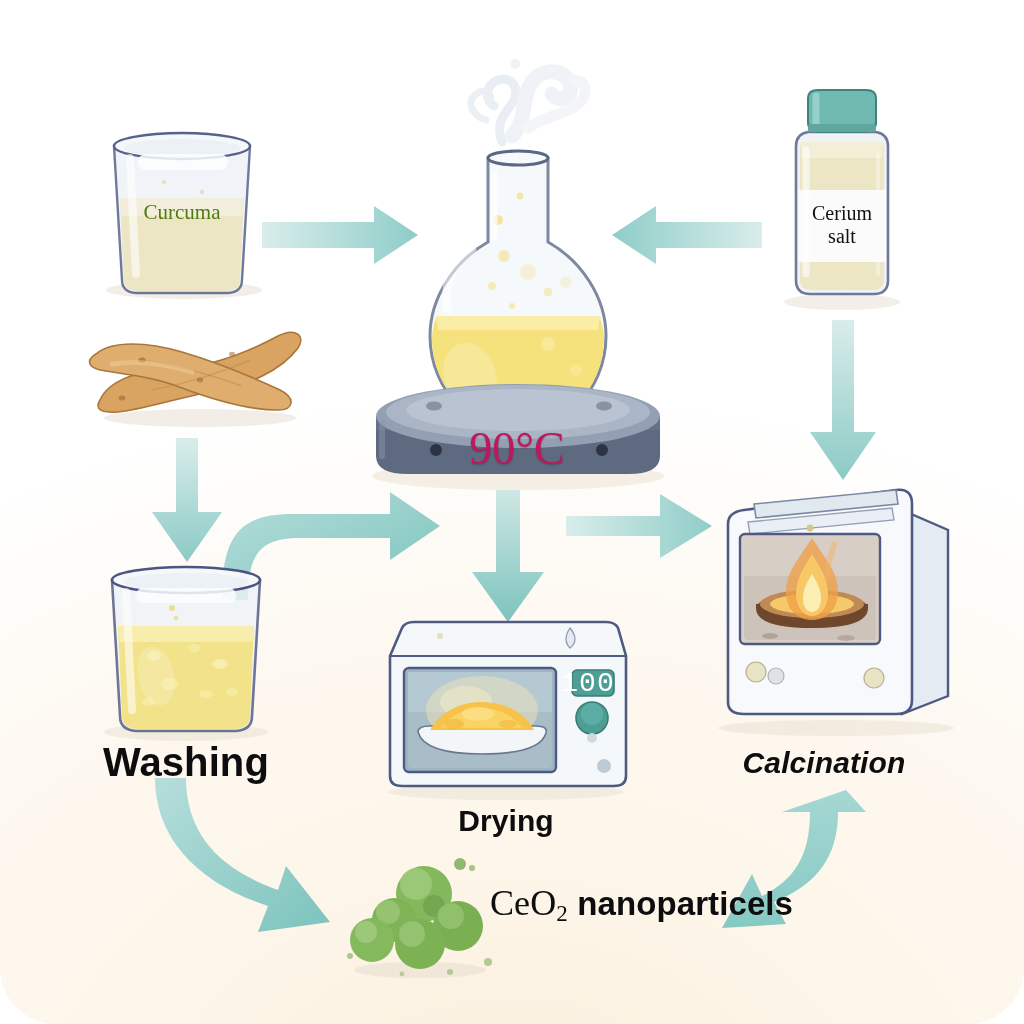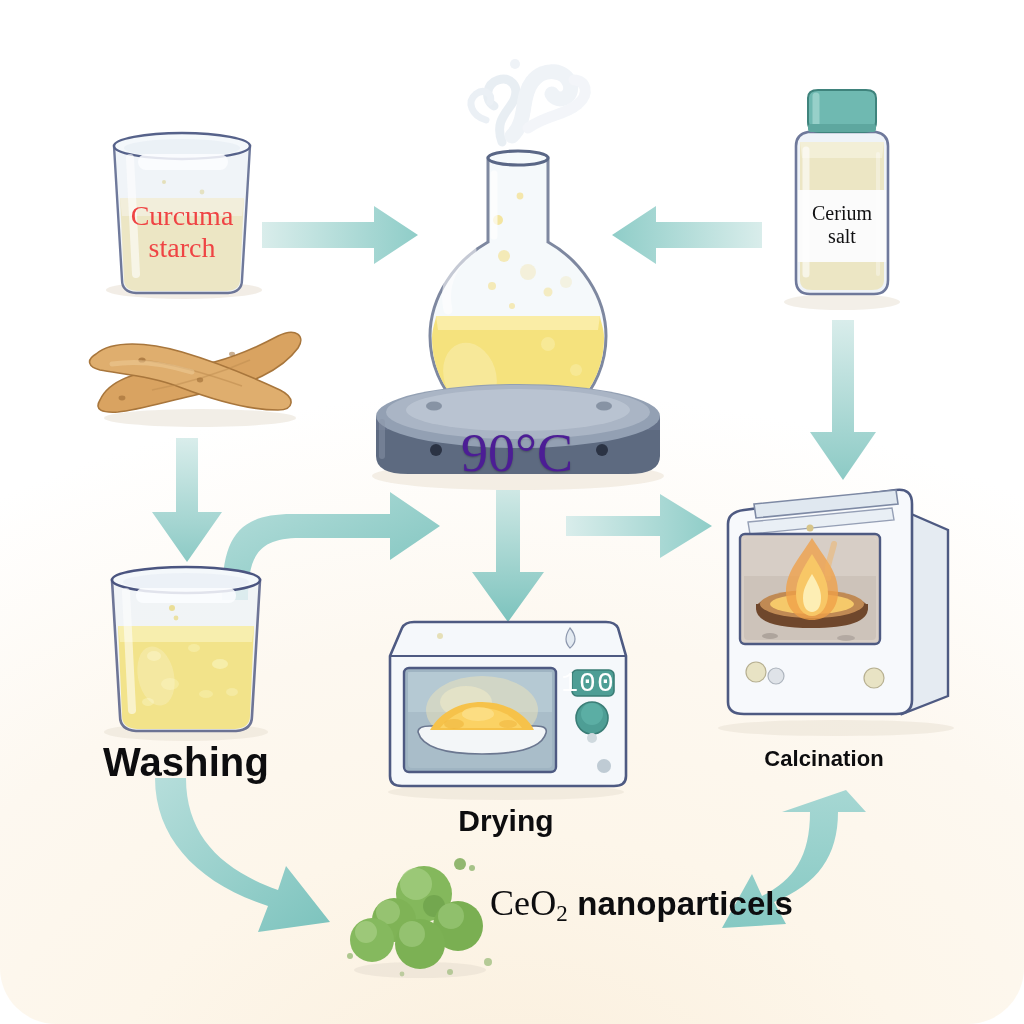--- a/index.html
+++ b/index.html
@@ -119,23 +119,22 @@
       <path d="M22,34 L30,168 Q30,180 44,181 L136,181 Q150,180 150,168 L158,34 Z" fill="#eef3f7" opacity=".85" stroke="#56628a" stroke-width="2.4"></path>
       <path d="M28,86 L32,168 Q32,178 45,179 L135,179 Q148,178 148,168 L152,86 Z" fill="#ece6c4"></path>
       <path d="M28,86 L152,86 L150,104 L30,104 Z" fill="#f2eedb"></path>
       <ellipse cx="90" cy="34" rx="68" ry="13" fill="#f4f8fb" stroke="#56628a" stroke-width="2.4"></ellipse>
       <ellipse cx="90" cy="36" rx="58" ry="9" fill="#e9eff5" opacity=".8"></ellipse>
       <rect x="46" y="42" width="90" height="16" rx="8" fill="#fbfdff" opacity=".85"></rect>
       <path d="M38,46 L44,162" stroke="#ffffff" stroke-width="8" opacity=".6" stroke-linecap="round"></path>
       <circle cx="72" cy="70" r="2" fill="#ded59f" opacity=".7"></circle>
       <circle cx="110" cy="80" r="2.4" fill="#ded59f" opacity=".6"></circle>
     </svg>
-    <div class="invessel" style="left:0;top:88px;width:180px;font-size:28px;color:#ef4444;">
+    <div class="invessel" style="left:0;top:88px;width:180px;font-size:21px;color:#4d7c0f;">
       <div>Curcuma</div>
-      <div>starch</div>
     </div>
   </div>
 
   <div class="abs" style="left:82px;top:312px;">
     <svg width="230" height="120" viewBox="0 0 230 120">
       <ellipse cx="118" cy="106" rx="96" ry="9" fill="#e6ddd0" opacity=".5"></ellipse>
 
       <path d="M18,88 C28,66 62,58 96,56 C132,54 166,40 196,24
                C214,15 224,24 216,36 C200,58 166,74 128,80
                C96,86 58,98 36,100 C20,101 12,98 18,88 Z" fill="#d9a361" stroke="#a8763c" stroke-width="1.6"></path>
@@ -195,21 +194,21 @@
       <ellipse cx="166" cy="392" rx="142" ry="32" fill="#93a0b3"></ellipse>
       <ellipse cx="166" cy="388" rx="132" ry="27" fill="#aab5c5"></ellipse>
       <ellipse cx="166" cy="386" rx="112" ry="21" fill="#bcc5d2" opacity=".85"></ellipse>
       <ellipse cx="82" cy="382" rx="8" ry="4.5" fill="#7b8798" opacity=".8"></ellipse>
       <ellipse cx="252" cy="382" rx="8" ry="4.5" fill="#7b8798" opacity=".8"></ellipse>
       <circle cx="84" cy="426" r="6" fill="#2b3344"></circle>
       <circle cx="250" cy="426" r="6" fill="#2b3344"></circle>
       <path d="M30,398 L30,432" stroke="#8a95a8" stroke-width="6" opacity=".5" stroke-linecap="round"></path>
     </svg>
     <div class="lbl lbl-ser" style="left:165px;top:398px;transform:translateX(-50%);
-         font-size:54px;color:#4c1d95;font-weight:400;text-shadow:0 1px 2px rgba(0,0,0,.25);">90°C</div>
+         font-size:46px;color:#be185d;font-weight:400;text-shadow:0 1px 2px rgba(0,0,0,.25);">90°C</div>
   </div>
 
   <div class="abs" style="left:772px;top:84px;">
     <svg width="140" height="230" viewBox="0 0 140 230">
       <ellipse cx="70" cy="218" rx="58" ry="8" fill="#e8dfd2" opacity=".5"></ellipse>
 
       <path d="M24,62 Q24,50 36,48 L104,48 Q116,50 116,62 L116,196 Q116,210 102,210
                L38,210 Q24,210 24,196 Z" fill="#edf2f7" opacity=".85" stroke="#56628a" stroke-width="2.6"></path>
       <path d="M28,58 L28,196 Q28,206 40,206 L100,206 Q112,206 112,196 L112,58 Z" fill="#ece6c4"></path>
       <path d="M28,58 L112,58 L110,74 L30,74 Z" fill="#f4efd9" opacity=".9"></path>
@@ -322,21 +321,21 @@
         <path d="M128,66 C124,82 120,90 122,100" stroke="#f3b25a" stroke-width="6" fill="none" opacity=".45" stroke-linecap="round"></path>
       </g>
       <ellipse cx="64" cy="158" rx="8" ry="3" fill="#9a9089" opacity=".6"></ellipse>
       <ellipse cx="140" cy="160" rx="9" ry="3" fill="#9a9089" opacity=".5"></ellipse>
       <circle cx="104" cy="50" r="3.5" fill="#d7c58a"></circle>
 
       <circle cx="50" cy="194" r="10" fill="#e8e3c4" stroke="#b7b091" stroke-width="1.2"></circle>
       <circle cx="70" cy="198" r="8" fill="#dfe3e8" stroke="#adb4bd" stroke-width="1.2"></circle>
       <circle cx="168" cy="200" r="10" fill="#e8e3c4" stroke="#b7b091" stroke-width="1.2"></circle>
     </svg>
-    <div class="lbl" style="left:118px;top:268px;transform:translateX(-50%);font-size:22px;">Calcination</div>
+    <div class="lbl" style="left:118px;top:268px;transform:translateX(-50%);font-size:30px;font-style:italic;">Calcination</div>
   </div>
 
   <div class="abs" style="left:338px;top:852px;text-align:right;">
     <svg width="170" height="130" viewBox="0 0 170 130">
       <ellipse cx="82" cy="118" rx="66" ry="8" fill="#e2d9cc" opacity=".45"></ellipse>
       <g>
         <circle cx="86" cy="42" r="28" fill="#84b85c"></circle>
         <circle cx="78" cy="32" r="16" fill="#a3cd80" opacity=".75"></circle>
         <circle cx="96" cy="54" r="11" fill="#5f9340" opacity=".45"></circle>
 

